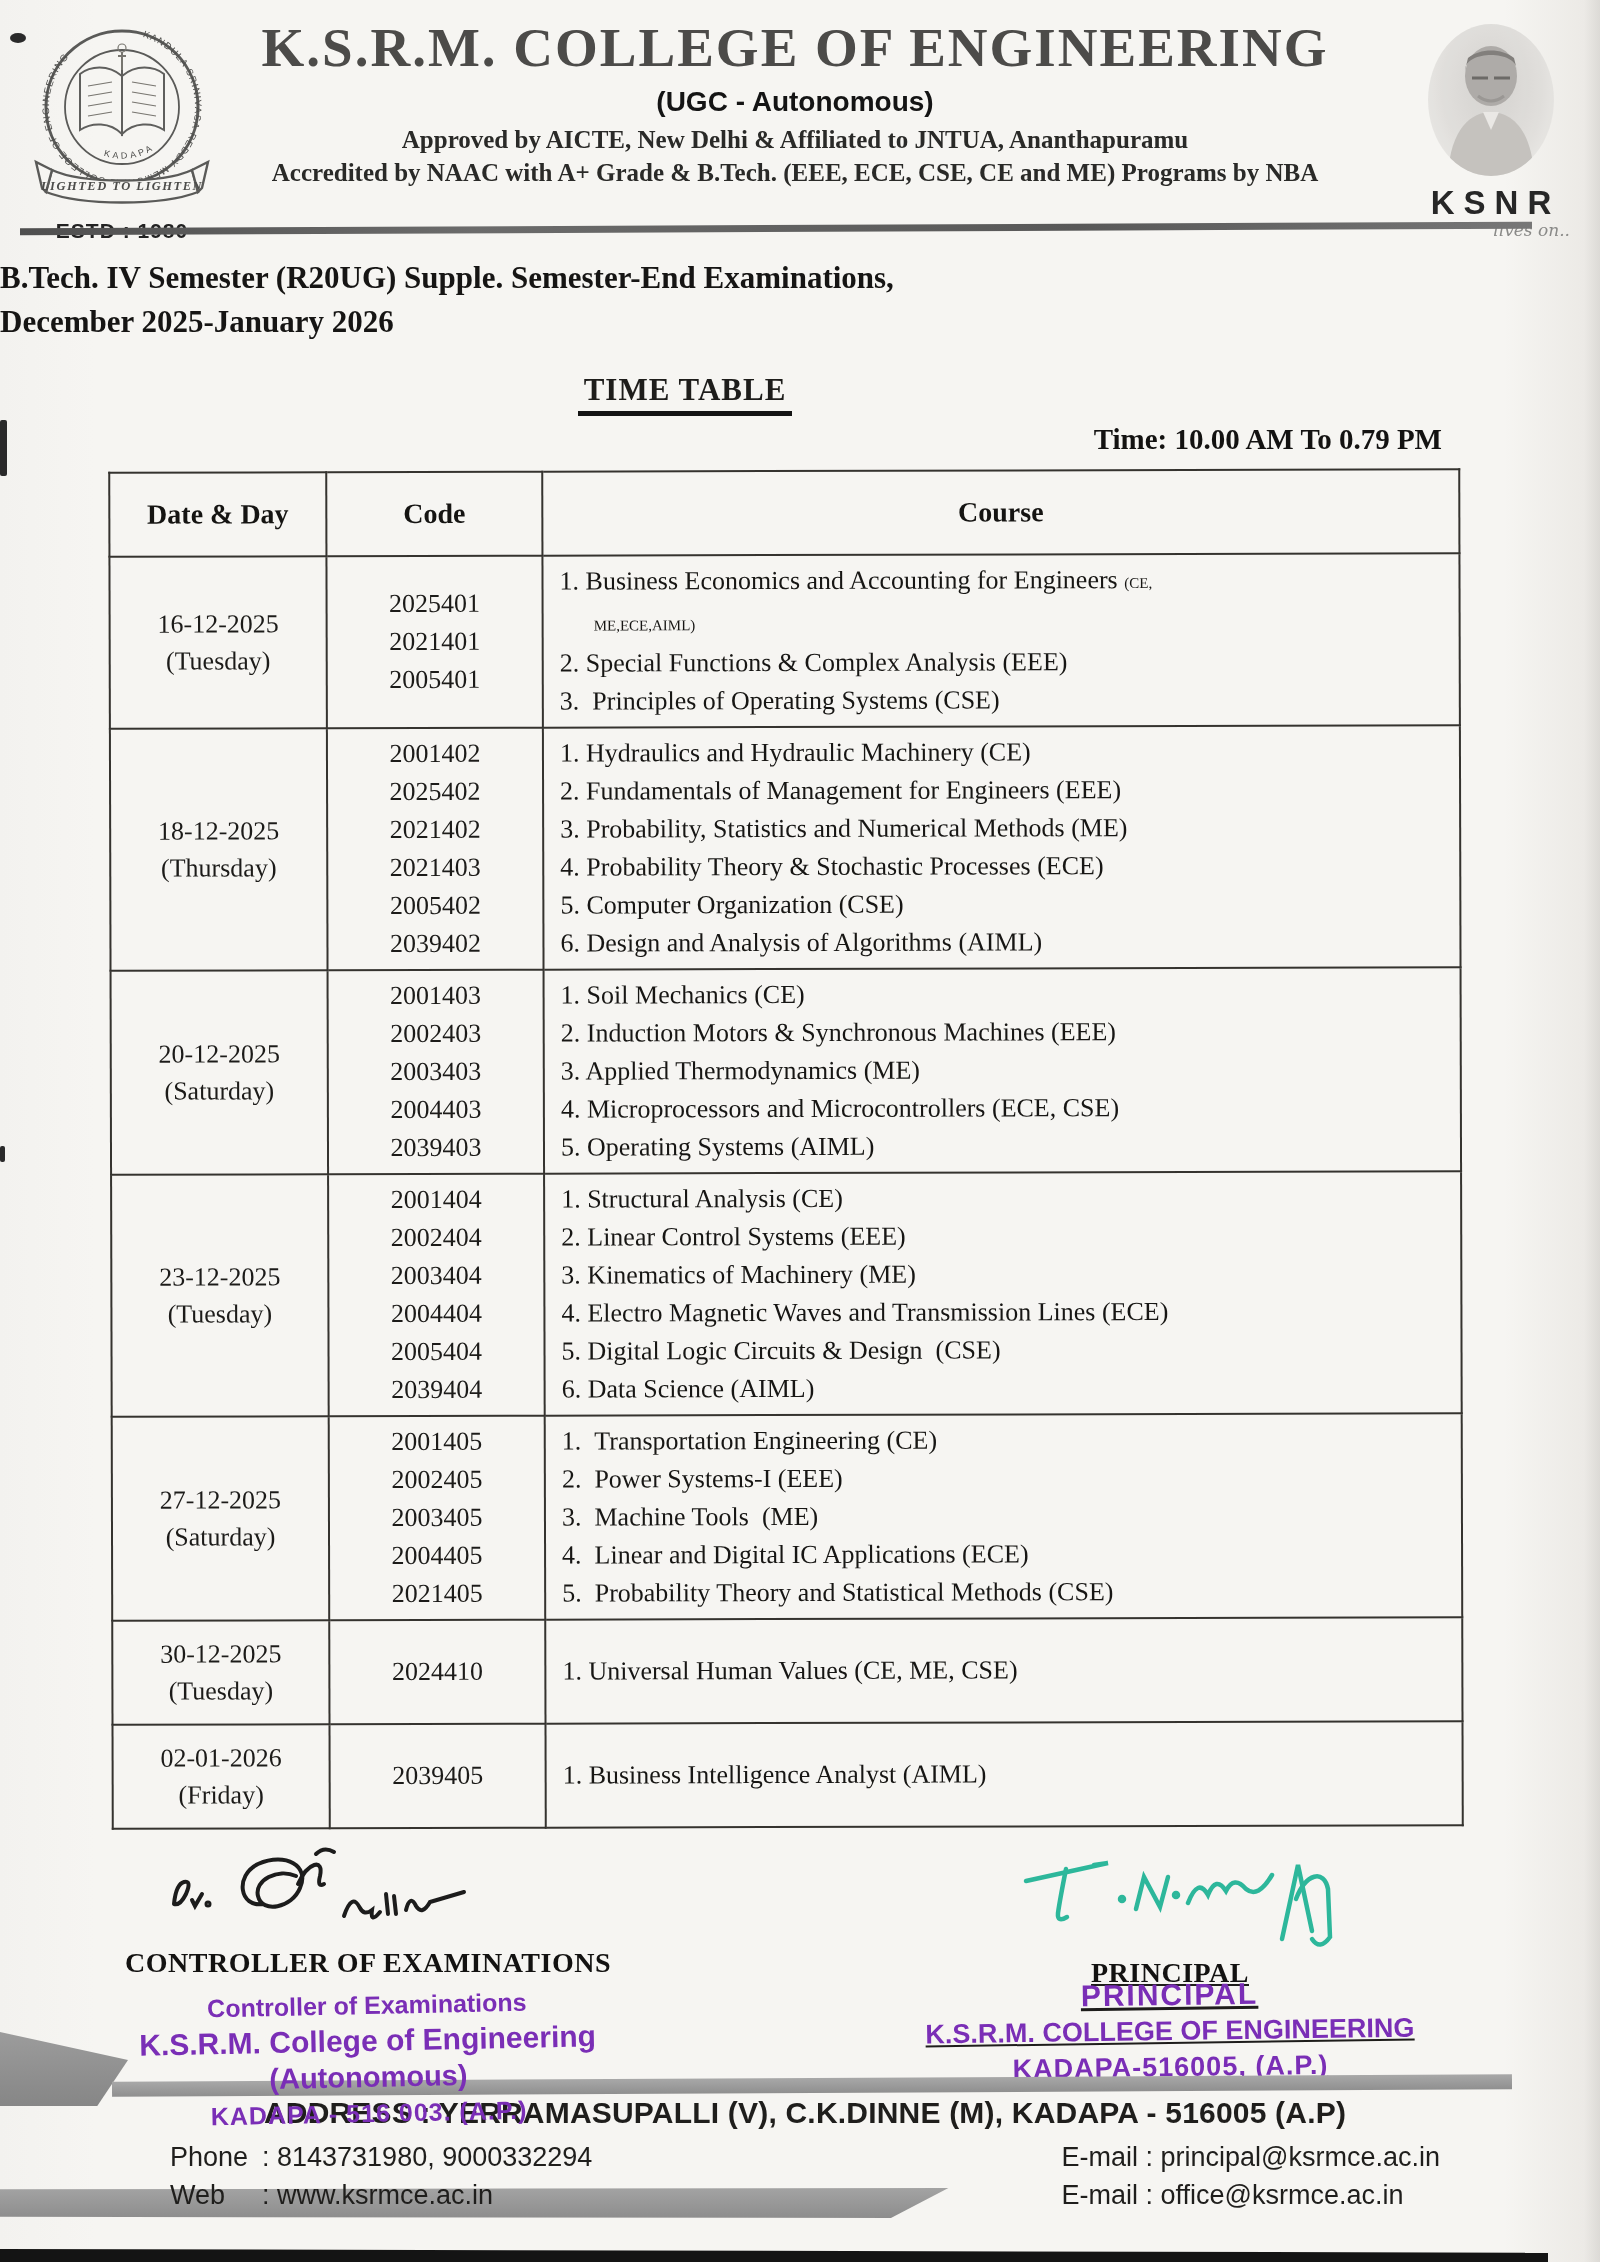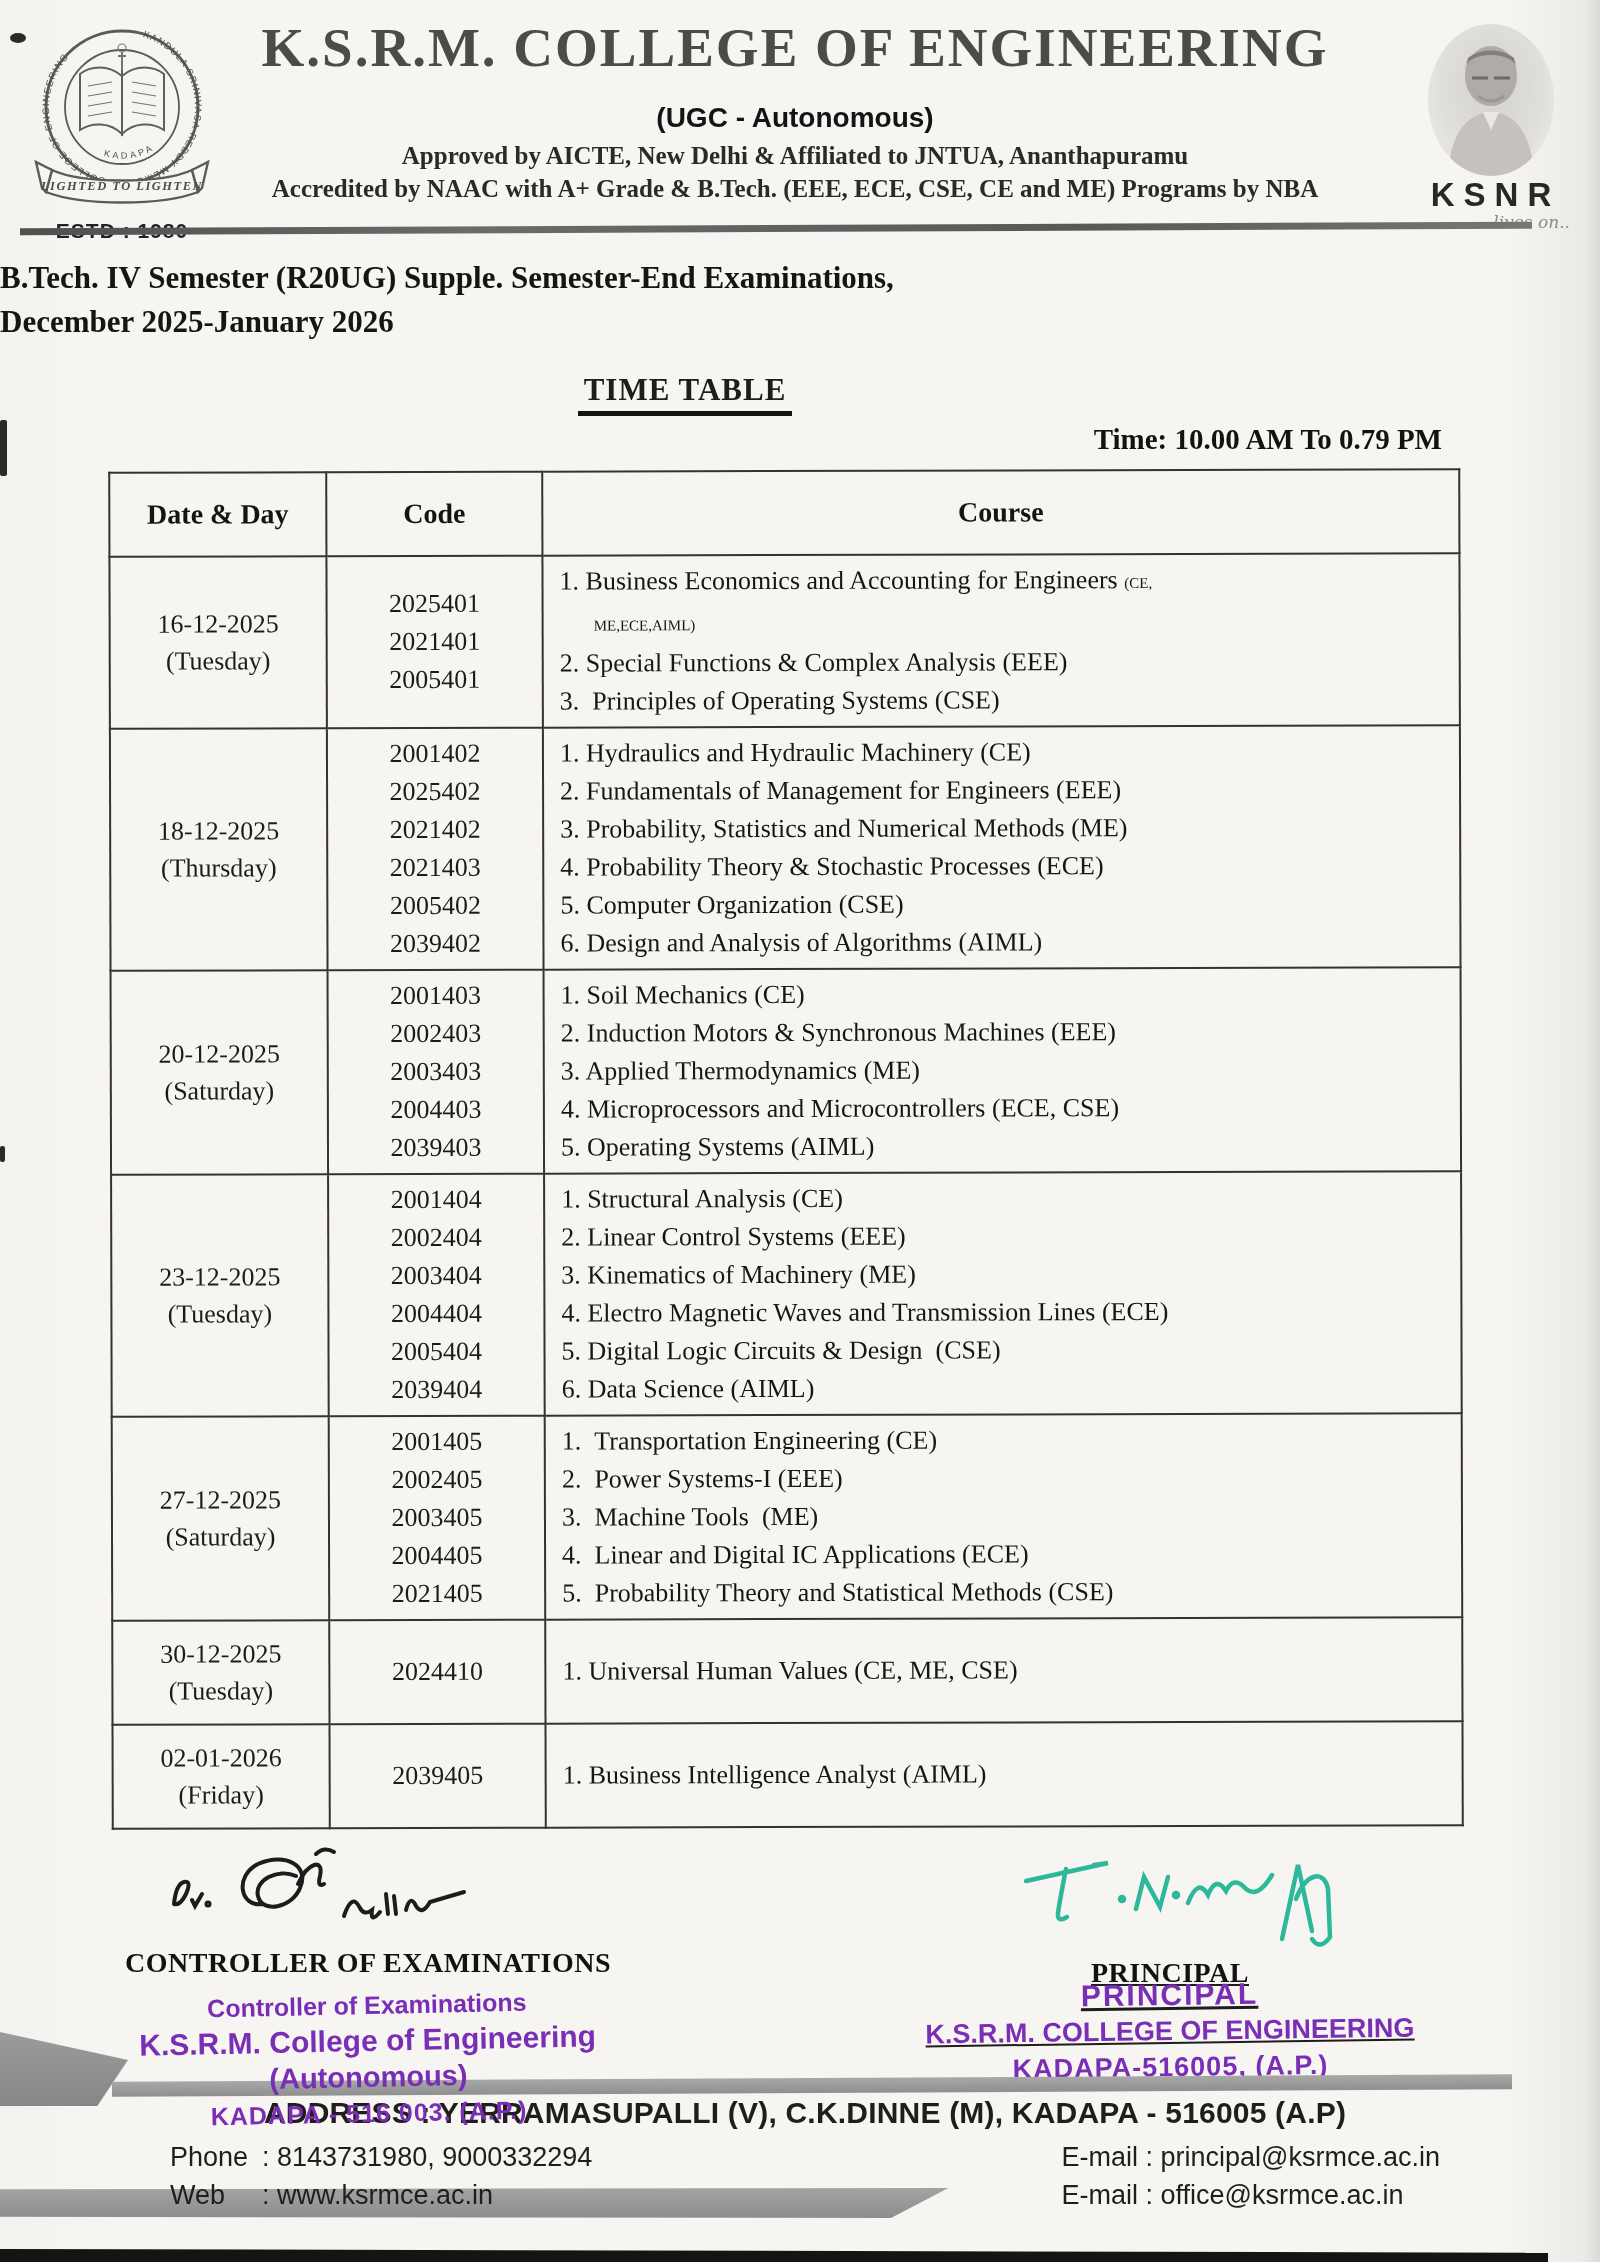--- a/index.html
+++ b/index.html
@@ -24,34 +24,34 @@
   .smudge.s1{left:0;top:420px;width:7px;height:56px;}
   .smudge.s2{left:0;top:1146px;width:5px;height:16px;}
   .smudge.s3{left:10px;top:33px;width:16px;height:10px;border-radius:50%;}
 
   
   .hdr-center{position:absolute;left:150px;right:160px;top:16px;text-align:center;}
   .college-name{
     font-size:55px;font-weight:bold;letter-spacing:2px;color:#4c4b49;
     white-space:nowrap;
   }
-  .ugc-line{font-family:"Liberation Sans",sans-serif;font-size:28px;font-weight:bold;color:#141414;margin-top:23px;}
+  .ugc-line{font-family:"Liberation Sans",sans-serif;font-size:28px;font-weight:bold;color:#141414;margin-top:7px;}
   .approved-line{font-size:25px;font-weight:bold;color:#2a2a28;margin-top:8px;}
   .accredited-line{font-size:25px;font-weight:bold;color:#2a2a28;margin-top:5px;}
 
   .emblem{position:absolute;left:22px;top:12px;width:200px;text-align:center;}
   .estd{font-family:"Liberation Sans",sans-serif;font-weight:bold;font-size:21px;color:#222;margin-top:-2px;letter-spacing:1px;}
 
   .memorial{position:absolute;right:14px;top:24px;width:190px;text-align:center;}
   .photo-oval{
     width:126px;height:152px;margin:0 auto;border-radius:50%;
     background:radial-gradient(ellipse at 50% 42%,#cfcdca 0%,#dddbd8 55%,#efeeeb 100%);
     position:relative;overflow:hidden;opacity:.85;
   }
-  .ksnr{font-family:"Liberation Sans",sans-serif;font-weight:bold;font-size:33px;letter-spacing:9px;color:#272727;padding-left:9px;}
+  .ksnr{font-family:"Liberation Sans",sans-serif;font-weight:bold;font-size:33px;letter-spacing:9px;color:#272727;margin-top:8px;padding-left:9px;}
   .liveson{font-family:"DejaVu Serif",serif;font-style:italic;font-size:17px;color:#8a8a88;text-align:right;padding-right:16px;margin-top:-2px;}
 
   .top-rule{
     position:absolute;left:20px;top:225px;width:1512px;height:7px;
     background:linear-gradient(90deg,#4f4f4f,#6b6b6b 30%,#585858 70%,#777);
     transform:rotate(-0.25deg);
   }
 
   
   .doc-title{position:absolute;left:0;right:210px;top:256px;text-align:left;font-weight:bold;font-size:31px;line-height:44px;color:#161514;}

